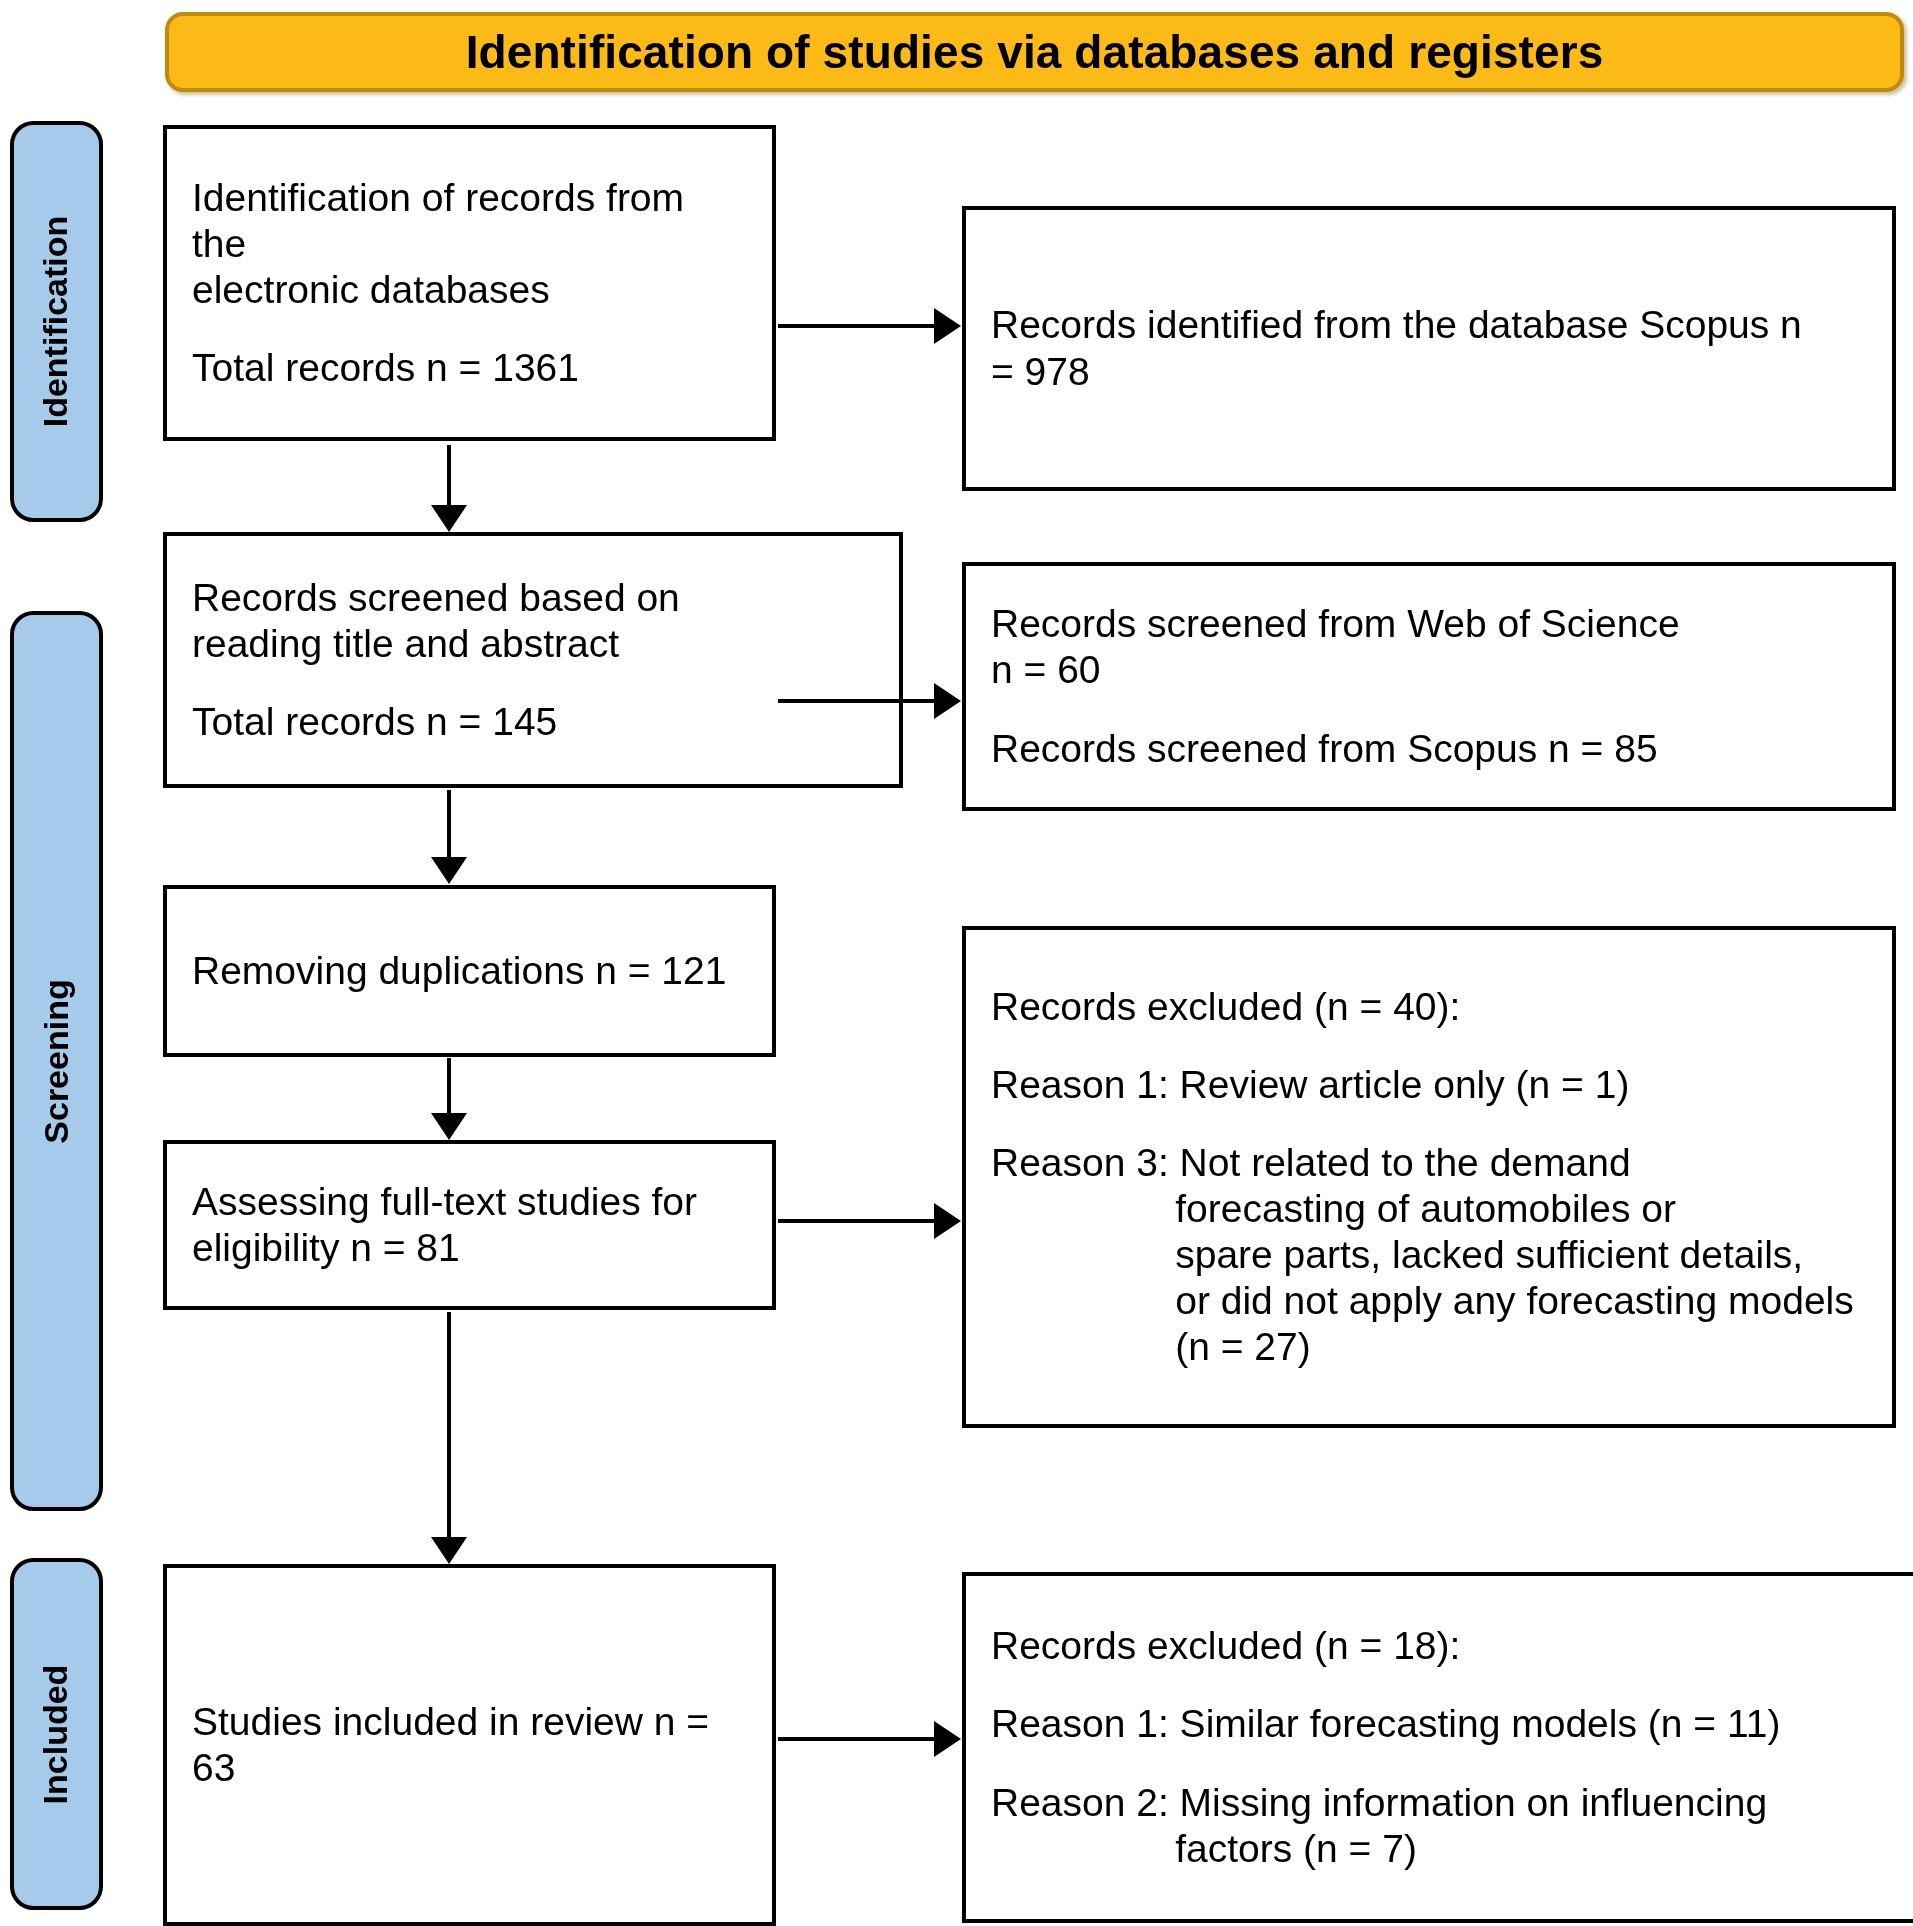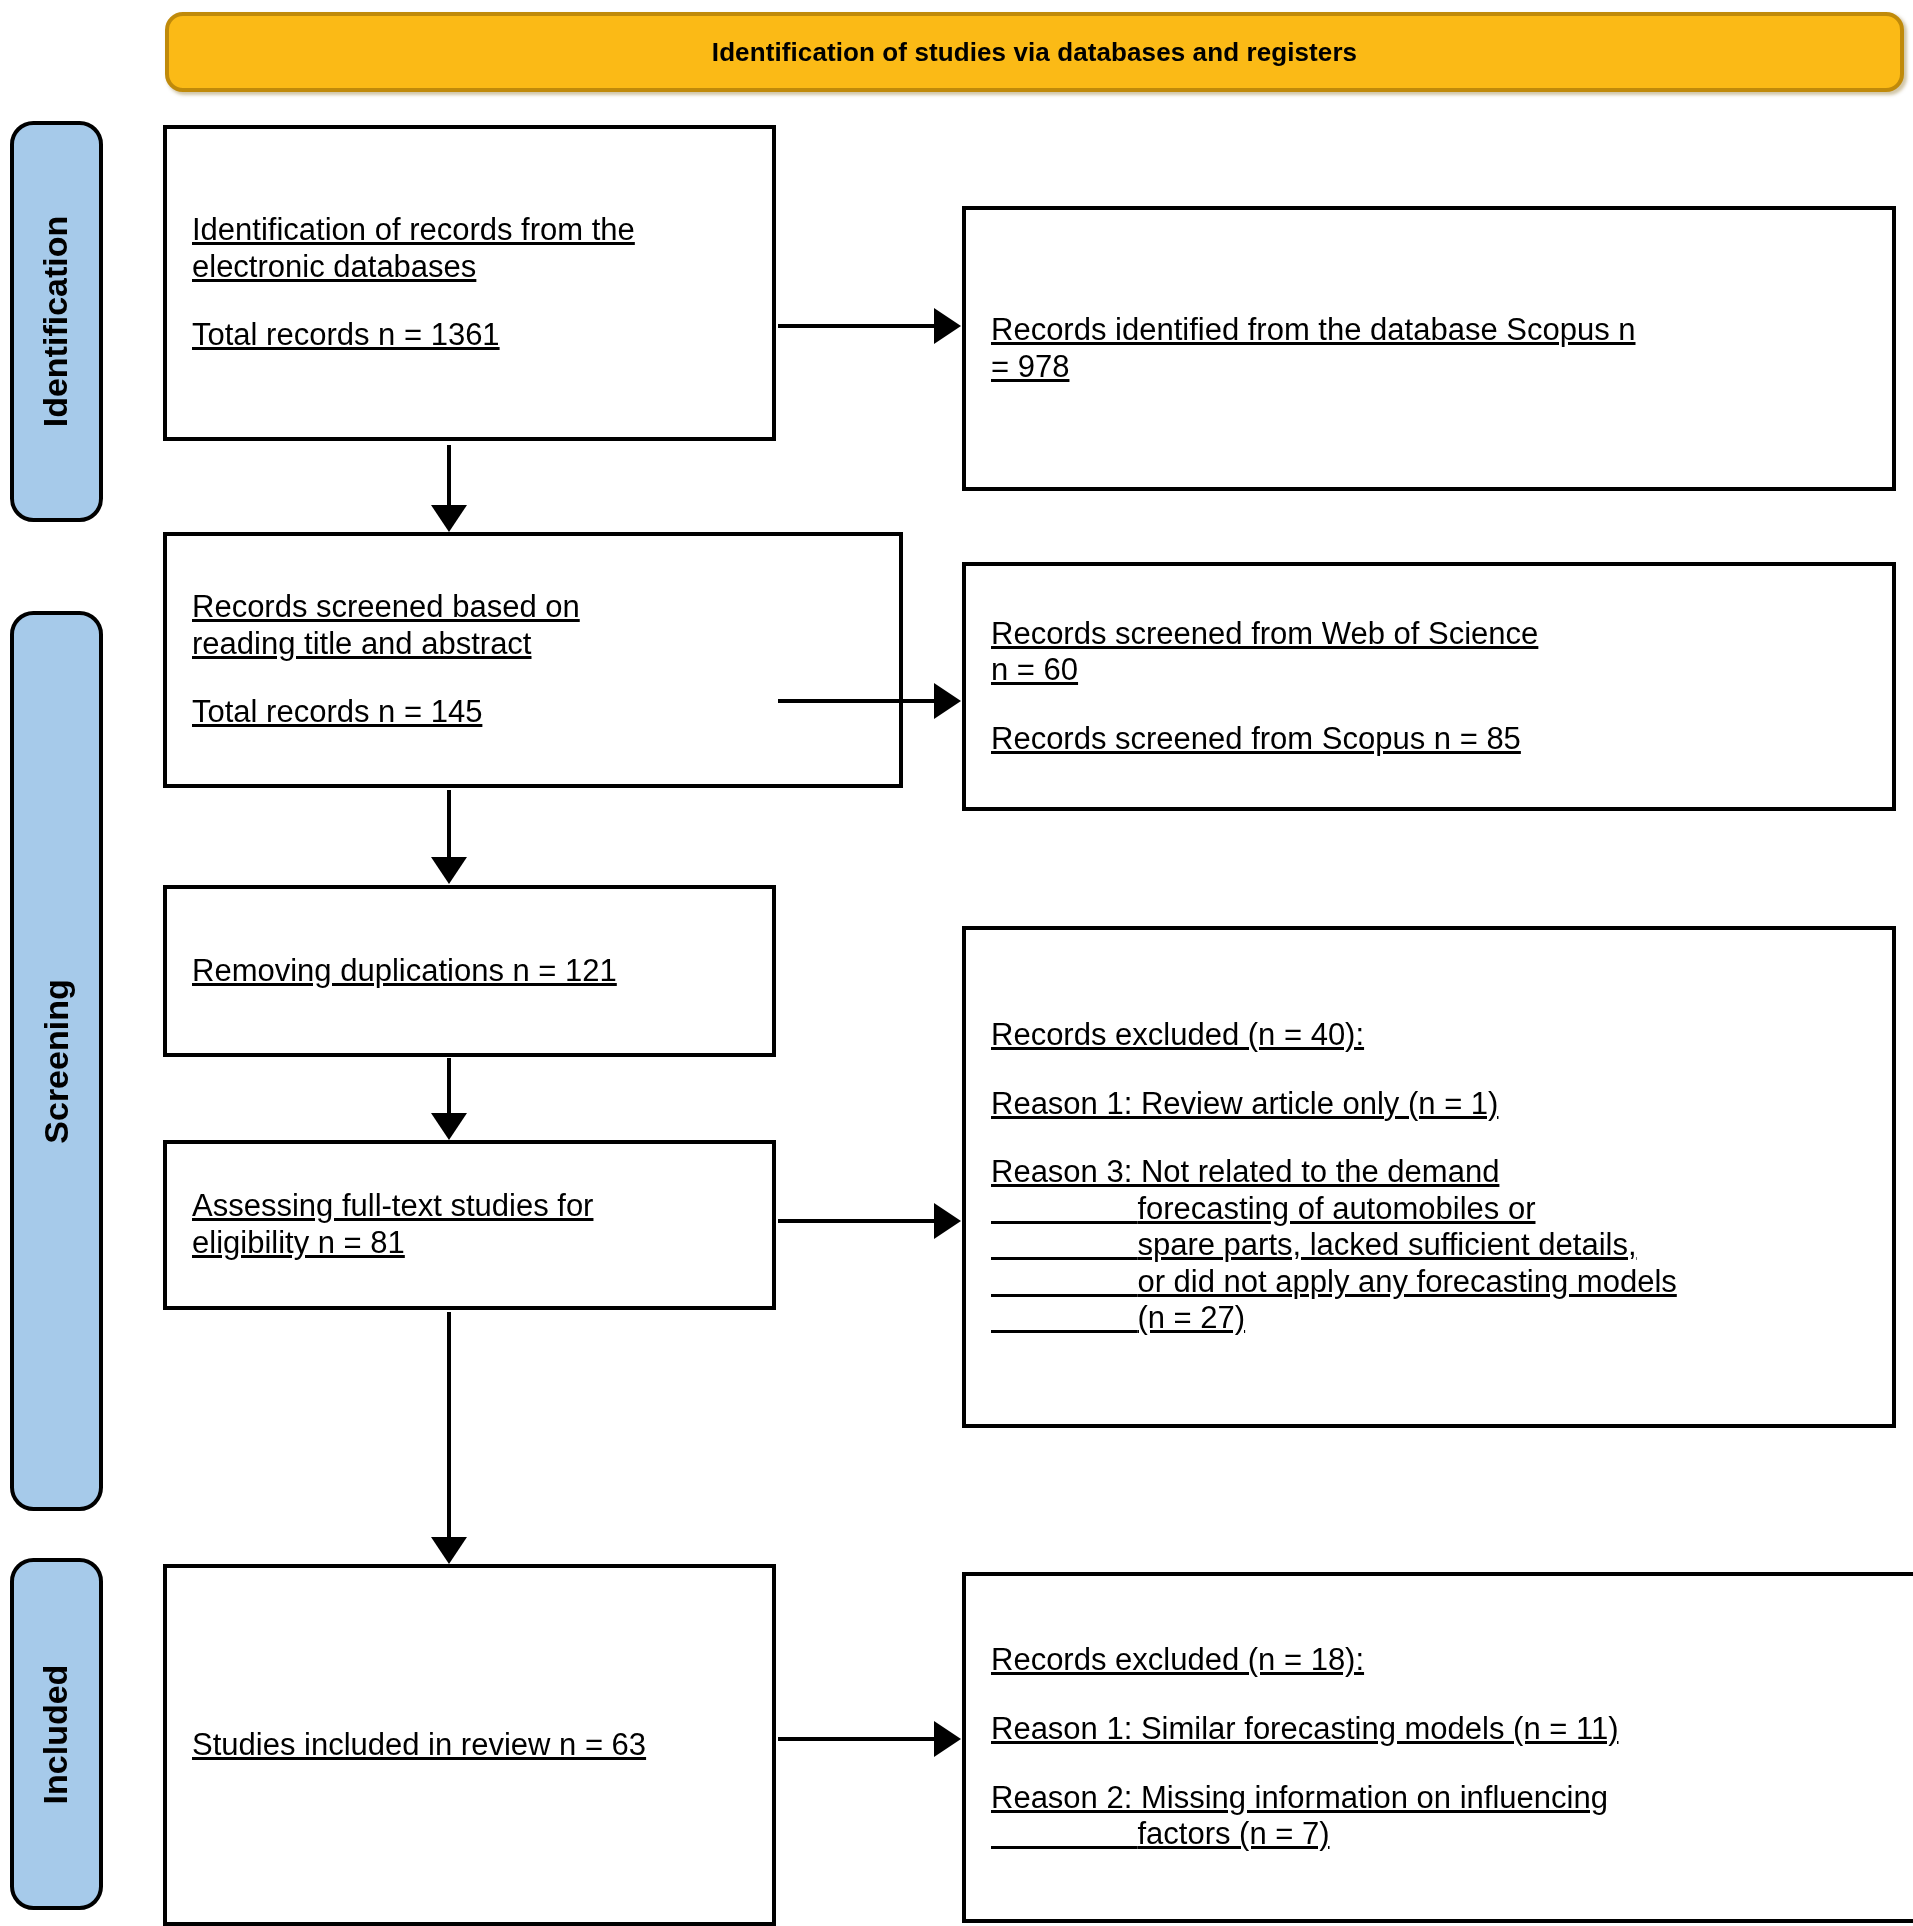--- a/index.html
+++ b/index.html
@@ -29,21 +29,21 @@
     background: #FBBA16;
     border: 4.8px solid #C08A0A;
     border-radius: 18px;
     box-sizing: border-box;
     display: flex;
     align-items: center;
     justify-content: center;
     box-shadow: 2.1px 2.7px 3.4px rgba(120,90,0,0.35);
   }
   .banner-text {
-    font-size: 26px;
+    font-size: 46px;
     font-weight: bold;
     color: #000000;
     letter-spacing: 0.1px;
     text-align: right;
   }
 
   
   .stage {
     position: absolute;
     background: #A6CAEA;
@@ -71,25 +71,24 @@
     background: #ffffff;
     border: 4.1px solid #000000;
     box-sizing: border-box;
     padding: 0 25px;
     display: flex;
     flex-direction: column;
     justify-content: center;
   }
   .box p {
     margin: 0;
-    font-size: 31px;
+    font-size: 39px;
     line-height: 1.18;
     color: #000000;
     white-space: pre-wrap;
-    text-decoration: underline;
   }
   .box p + p { margin-top: 32px; }
 
   
   #box-identification-left { left: 163px;  top: 125px;  width: 613px; height: 316px; }
   #box-screening-left      { left: 163px;  top: 532px;  width: 740px; height: 256px; }
   #box-duplications        { left: 163px;  top: 885px; width: 613px; height: 172px; }
   #box-fulltext            { left: 163px;  top: 1140px; width: 613px; height: 170px; }
   #box-included-left       { left: 163px;  top: 1564px; width: 613px; height: 362px; }
 

